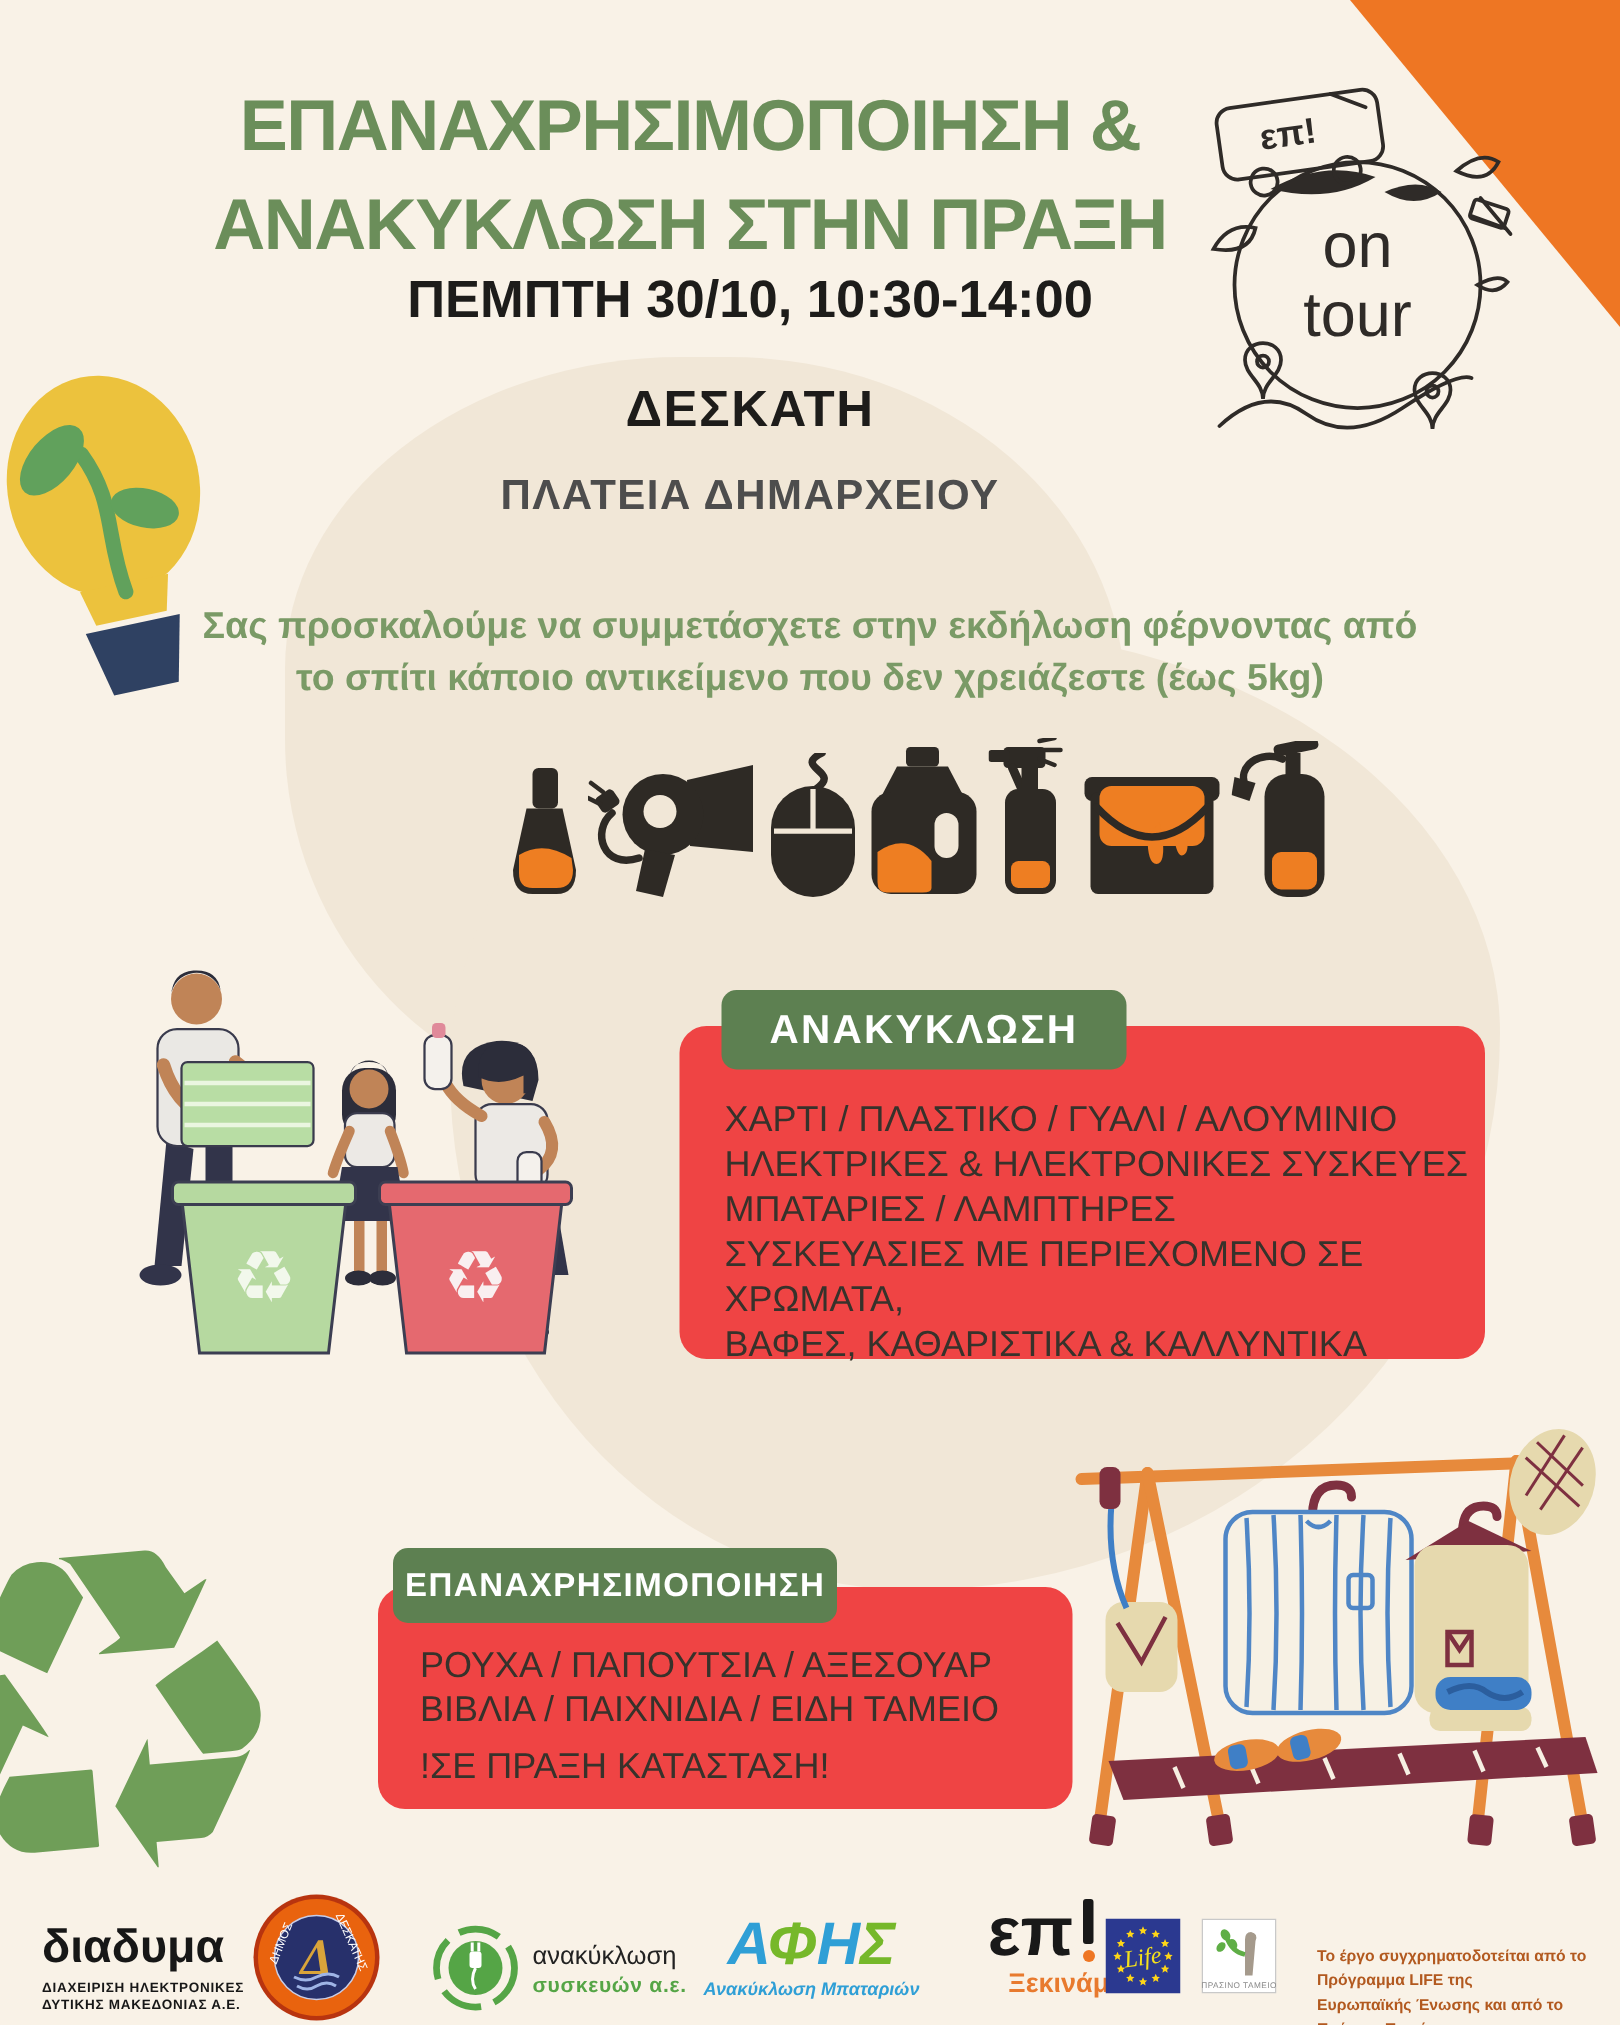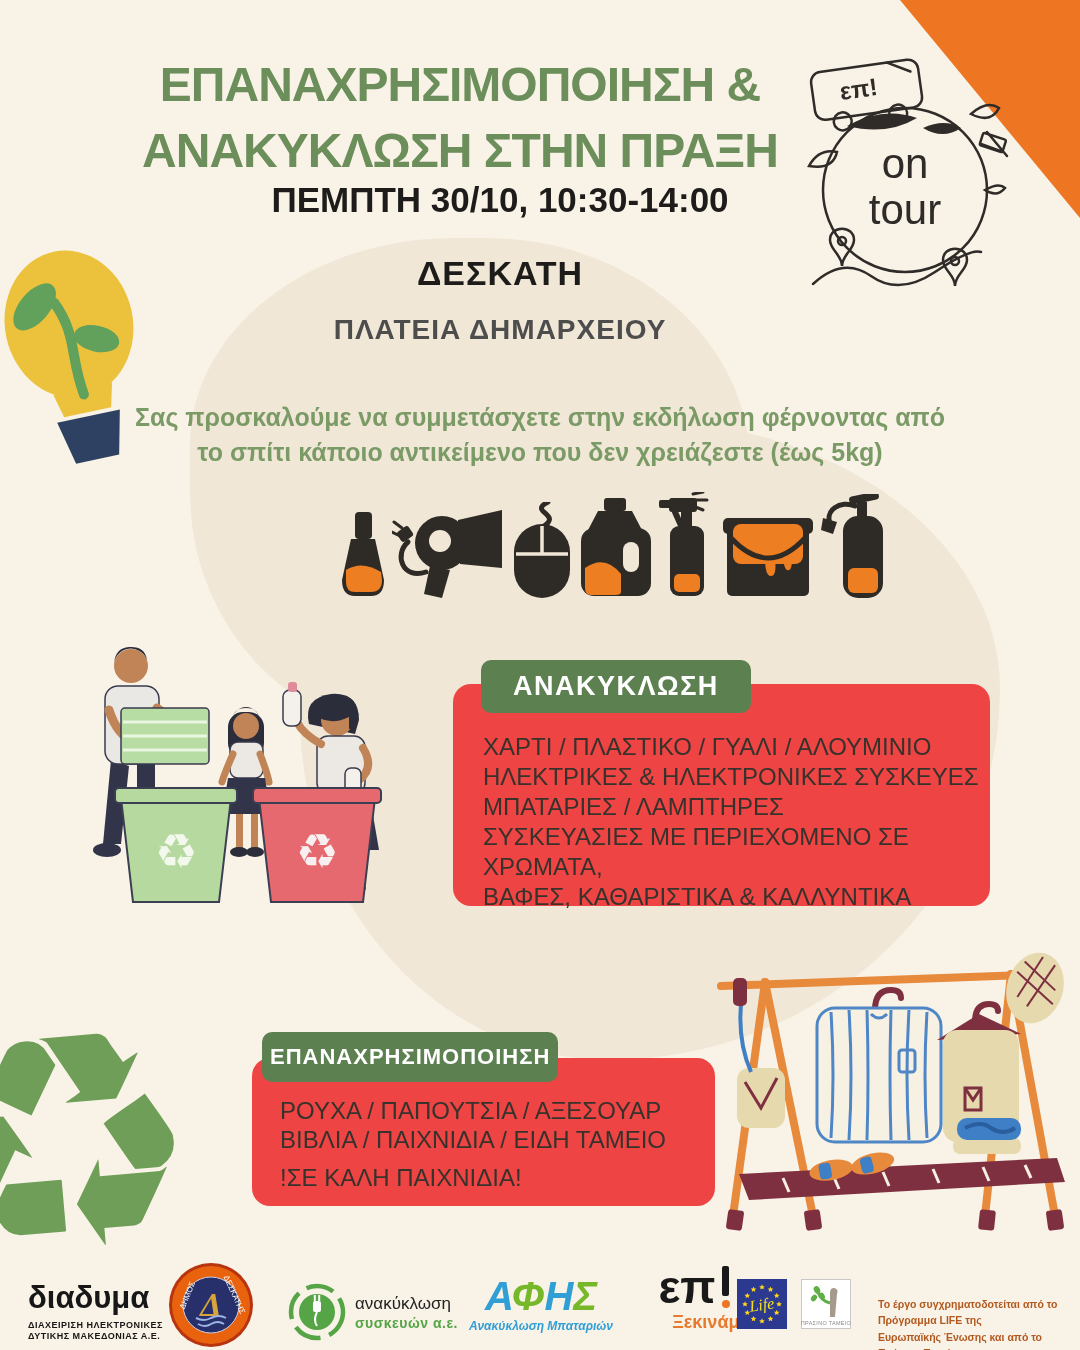--- a/index.html
+++ b/index.html
@@ -235,21 +235,21 @@
     </div>
   </div>
 
   <div class="abs big-recycle">♻</div>
 
   <div class="abs badge badge2">ΕΠΑΝΑΧΡΗΣΙΜΟΠΟΙΗΣΗ</div>
   <div class="abs ybox ybox2">
     <div class="lines">
       <div>ΡΟΥΧΑ / ΠΑΠΟΥΤΣΙΑ / ΑΞΕΣΟΥΑΡ</div>
       <div>ΒΙΒΛΙΑ / ΠΑΙΧΝΙΔΙΑ / ΕΙΔΗ ΤΑΜΕΙΟ</div>
-      <div class="gap-top">!ΣΕ ΚΑΛΗ ΠΑΙΧΝΙΔΙΑ!</div>
+      <div class="gap-top">!ΣΕ ΠΡΑΞΗ ΚΑΤΑΣΤΑΣΗ!</div>
     </div>
   </div>
 
   <svg class="abs illus" style="left:703px;top:922px;" width="378" height="318" viewBox="0 0 378 318">
     <g stroke="#e78a3c" stroke-width="8" stroke-linecap="round" fill="none">
       <line x1="18" y1="64" x2="352" y2="52"></line>
       <line x1="62" y1="60" x2="30" y2="294"></line>
       <line x1="62" y1="60" x2="110" y2="294"></line>
       <line x1="308" y1="52" x2="282" y2="294"></line>
       <line x1="308" y1="52" x2="352" y2="294"></line>

